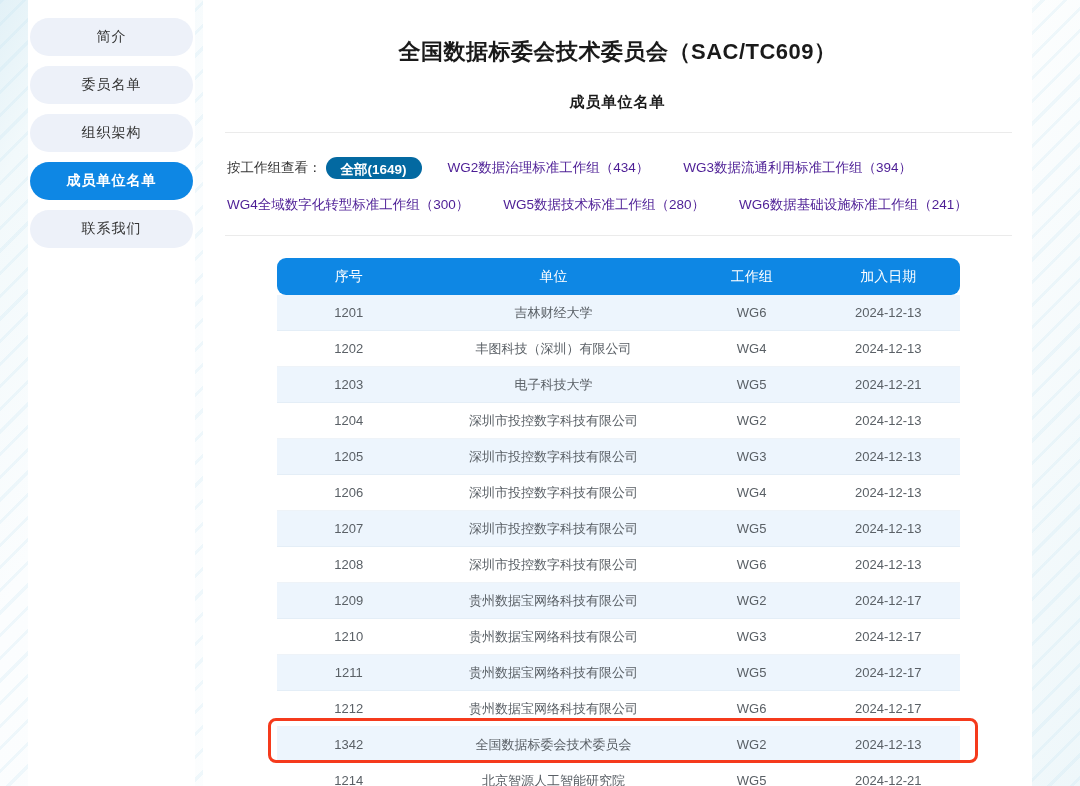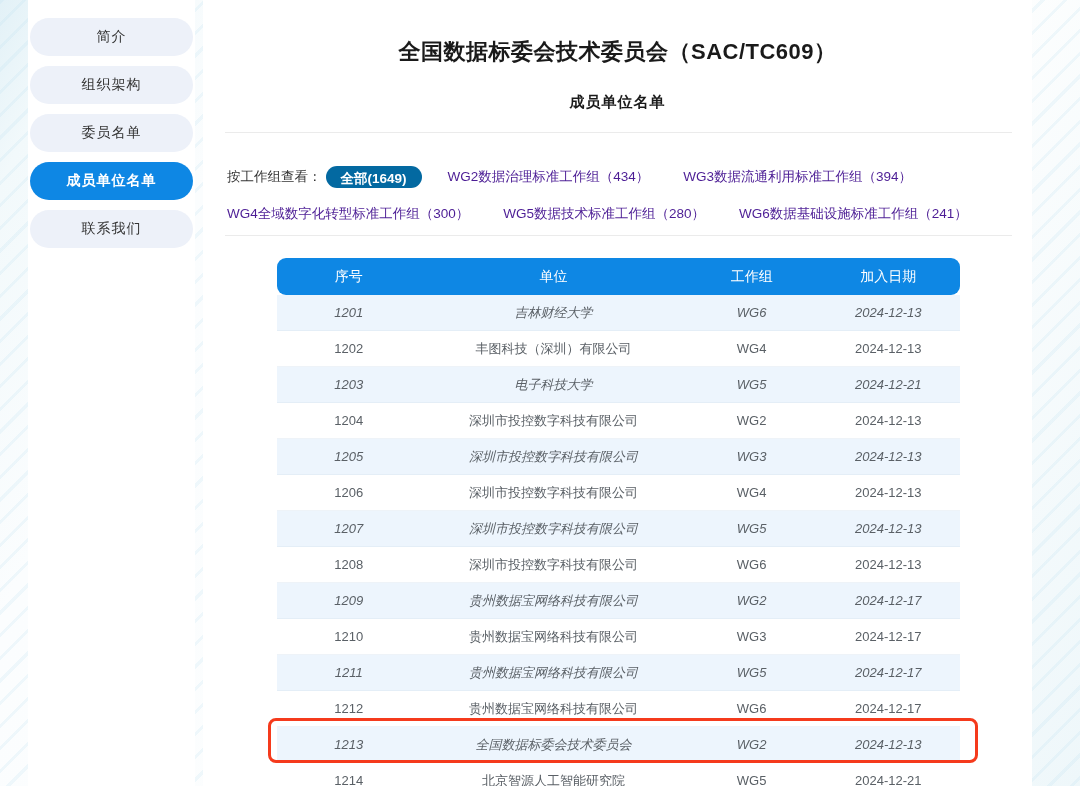--- a/index.html
+++ b/index.html
@@ -39,21 +39,21 @@
     font-size: 15px; font-weight: bold; color: #1a1a1a; letter-spacing: 1px;
   }
   .divider {
     position: absolute; left: 22px; right: 20px; height: 0;
     border-top: 1px solid #ebebeb;
   }
   .divider-1 { top: 132px; }
   .divider-2 { top: 235px; }
 
   
-  .filters { position: absolute; left: 24px; top: 163px; right: 10px; }
+  .filters { position: absolute; left: 24px; top: 154px; right: 10px; }
   .filter-row { display: flex; align-items: center; height: 28px; }
   .filter-row + .filter-row { margin-top: 9px; }
   .filter-label { font-size: 13.5px; color: #333; margin-right: 2px; }
   .filter-item {
     font-size: 13.5px; color: #4c1d95; margin-right: 34px; cursor: pointer; white-space: nowrap;
   }
   .filter-item.pill {
     background: #0369a1; color: #fff; height: 22px; line-height: 26px;
     padding: 0 15px; border-radius: 13px; margin-left: 2px; margin-right: 26px; font-weight: bold;
   }
@@ -64,36 +64,36 @@
     display: grid; grid-template-columns: 21% 39% 19% 21%;
     background: #0e87e4; color: #ffffff; height: 37px; align-items: center;
     font-size: 14px;
     border-radius: 9px;
   }
   .t-row {
     display: grid; grid-template-columns: 21% 39% 19% 21%;
     height: 36px; align-items: center; font-size: 13px; color: #5a6066;
     background: #ffffff; border-bottom: 1px solid #eef3f8;
   }
-  .t-row.alt { background: #edf5fd; border-bottom-color: #e4eef7; font-style: italic; }
+  .t-row.alt { background: #edf5fd; border-bottom-color: #e4eef7; }
   .cell { text-align: center; overflow: hidden; white-space: nowrap; }
 
   
   .highlight-box {
     position: absolute; left: 65px; top: 718px; width: 710px; height: 45px;
     border: 3px solid #f53a1c; border-radius: 8px; pointer-events: none;
   }
 </style>
 </head>
 <body>
 
 <nav class="sidebar">
   <div class="side-item">简介</div>
+  <div class="side-item">委员名单</div>
   <div class="side-item">组织架构</div>
-  <div class="side-item">委员名单</div>
   <div class="side-item active">成员单位名单</div>
   <div class="side-item">联系我们</div>
 </nav>
 
 <main class="main">
 
   <h1 class="page-title">全国数据标委会技术委员会（SAC/TC609）</h1>
   <h2 class="page-subtitle">成员单位名单</h2>
 
   <div class="divider divider-1"></div>
@@ -188,21 +188,21 @@
       <div class="cell">WG5</div>
       <div class="cell">2024-12-17</div>
     </div>
     <div class="t-row">
       <div class="cell">1212</div>
       <div class="cell">贵州数据宝网络科技有限公司</div>
       <div class="cell">WG6</div>
       <div class="cell">2024-12-17</div>
     </div>
     <div class="t-row alt">
-      <div class="cell">1213</div>
+      <div class="cell">1342</div>
       <div class="cell">全国数据标委会技术委员会</div>
       <div class="cell">WG2</div>
       <div class="cell">2024-12-13</div>
     </div>
     <div class="t-row">
       <div class="cell">1214</div>
       <div class="cell">北京智源人工智能研究院</div>
       <div class="cell">WG5</div>
       <div class="cell">2024-12-21</div>
     </div>

